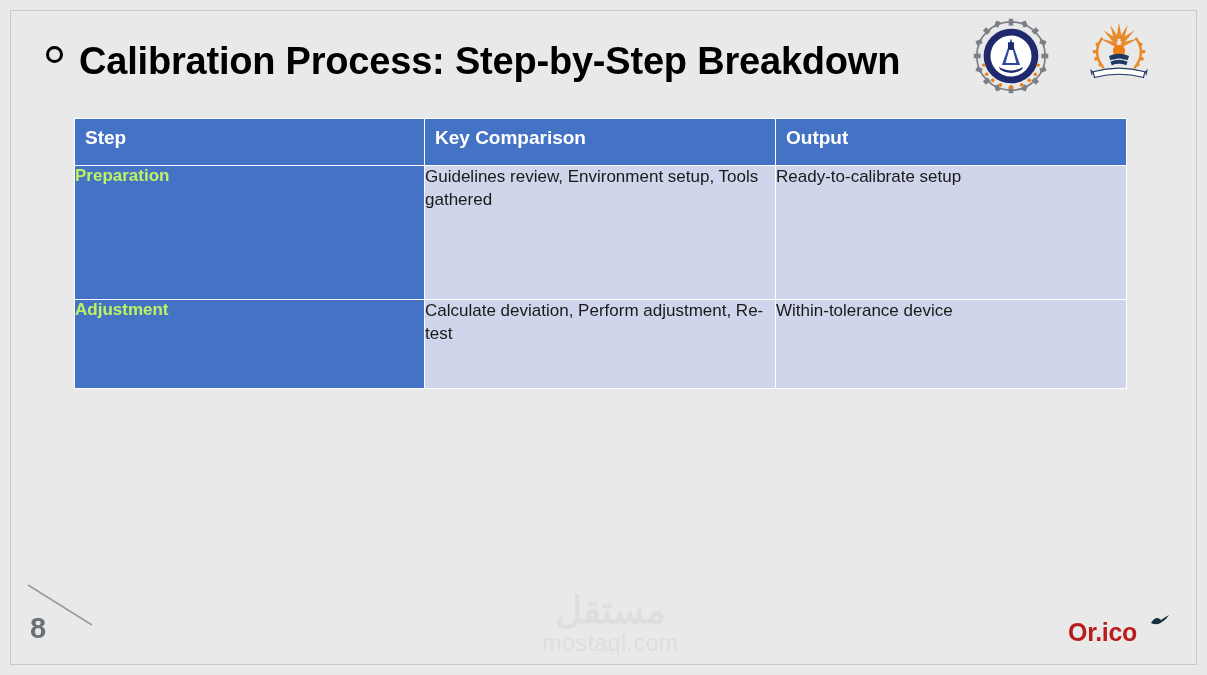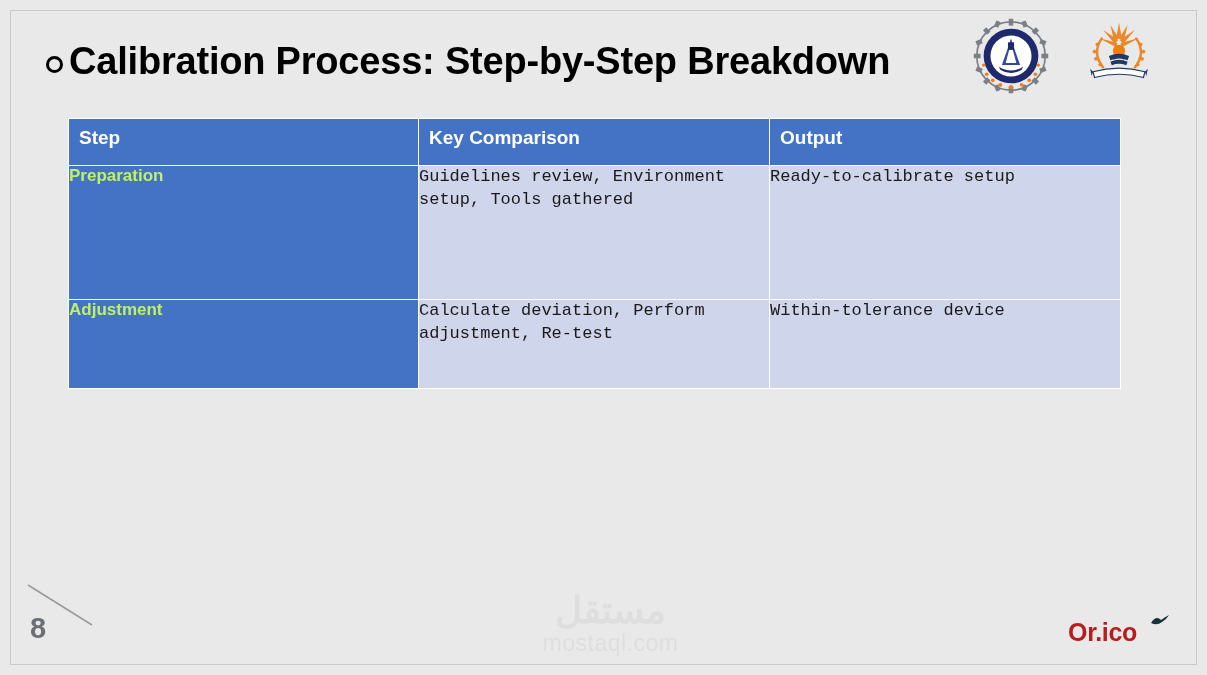--- a/index.html
+++ b/index.html
@@ -28,22 +28,22 @@
     box-sizing: border-box;
     pointer-events: none;
   }
 
   
   .title-row {
     position: absolute;
     left: 46px;
     top: 40px;
     display: flex;
-    align-items: center;
-    gap: 6px;
+    align-items: flex-start;
+    gap: 16px;
   }
   .title-bullet {
     width: 17px;
     height: 17px;
     border: 3px solid #000000;
     border-radius: 50%;
     box-sizing: border-box;
     flex: 0 0 auto;
     margin-top: 6px;
   }
@@ -67,21 +67,21 @@
     position: absolute;
     left: 1083px;
     top: 16px;
     width: 72px;
     height: 74px;
   }
 
   
   .tbl {
     position: absolute;
-    left: 68px;
+    left: 74px;
     top: 118px;
     width: 1052px;
     border-collapse: collapse;
     table-layout: fixed;
   }
   .tbl col.c1 { width: 350px; }
   .tbl col.c2 { width: 351px; }
   .tbl col.c3 { width: 351px; }
 
   .tbl th, .tbl td {
@@ -107,21 +107,21 @@
     padding: 9px 0 0 10px;
     box-sizing: border-box;
   }
   .cell-body {
     color: #1a1a1a;
     font-size: 17px;
     line-height: 1.33;
     padding: 9px 14px 0 10px;
     box-sizing: border-box;
   }
-  tr.band-dark .cell-body { background: #cfd5ea; font-family: Liberation Mono, monospace; }
+  tr.band-dark .cell-body { background: #cfd5ea; }
   tr.band-light .cell-body { background: #e8ebf5; }
 
   tr.r0 .cell-step, tr.r0 .cell-body { height: 134px; }
   tr.r1 .cell-step, tr.r1 .cell-body { height: 90px; }
   tr.r2 .cell-step, tr.r2 .cell-body { height: 89px; }
   tr.r3 .cell-step, tr.r3 .cell-body { height: 88px; }
 
   
   .slide-number {
     position: absolute;

